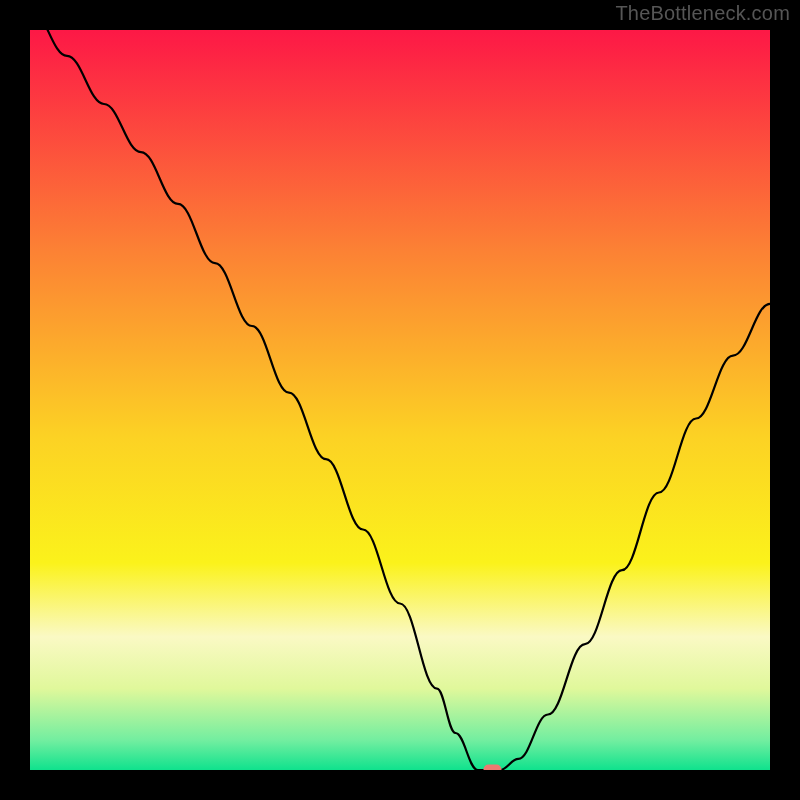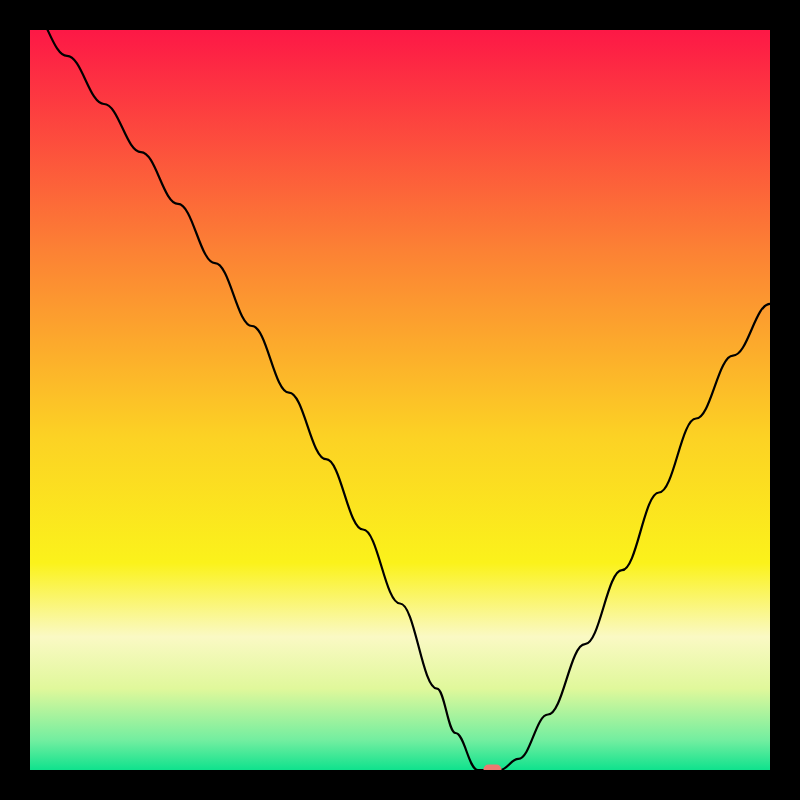--- a/index.html
+++ b/index.html
@@ -46,20 +46,21 @@
   }
   .marker {
     fill: #ec7a71;
     stroke: none;
   }
 </style>
 </head>
 <body>
 
 <div class="frame">
+  <div class="attribution">TheBottleneck.com</div>
 
   <div class="plot-area">
     <svg viewBox="0 0 740 740" preserveAspectRatio="none">
       <defs>
         <linearGradient id="bg" x1="0" y1="0" x2="0" y2="1">
             <stop offset="0%" stop-color="#fd1846"></stop>
             <stop offset="30%" stop-color="#fc8234"></stop>
             <stop offset="55.00000000000001%" stop-color="#fcd224"></stop>
             <stop offset="72%" stop-color="#fbf21b"></stop>
             <stop offset="82%" stop-color="#faf9c4"></stop>

